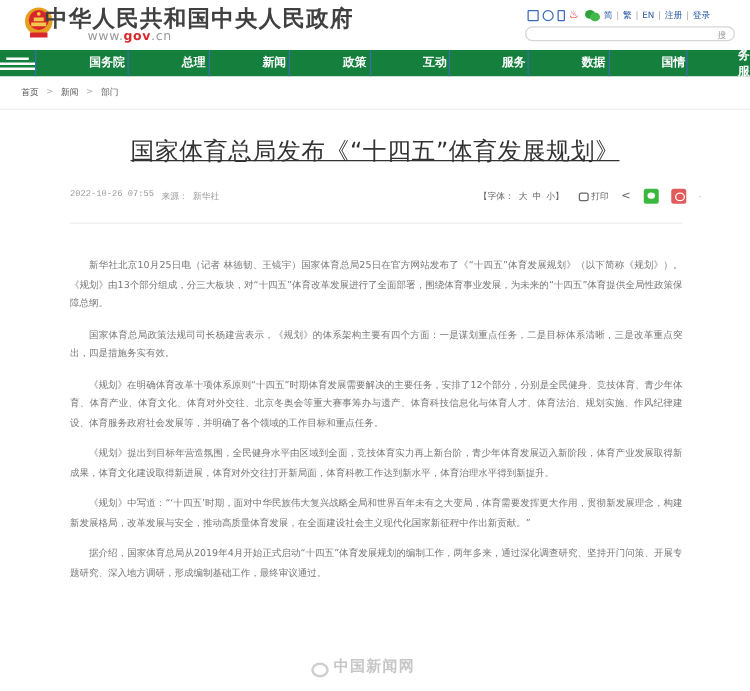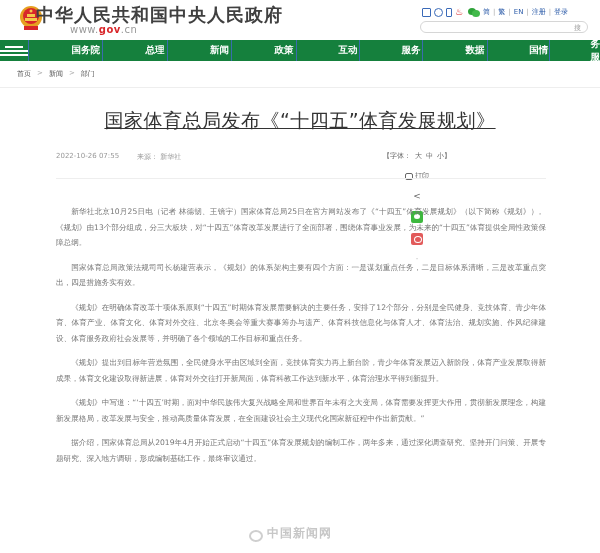--- a/index.html
+++ b/index.html
@@ -35,22 +35,22 @@
 
   
   .breadcrumb { position: absolute; left: 17px; top: 69px; font-size: 7px; color: #555; display: flex; gap: 6px; }
   .breadcrumb .sep { color: #aaa; }
   .bc-line { position: absolute; left: 0; top: 87px; width: 600px; height: 1px; background: #eee; }
 
   
   .article-title { position: absolute; left: 0; top: 108px; width: 600px; text-align: center; font-size: 19px; color: #333; letter-spacing: 0.5px; text-decoration: underline; }
 
   
-  .meta { position: absolute; left: 56px; top: 152px; font-size: 7px; color: #999; display: flex; gap: 18px; }
-  .meta-right { position: absolute; left: 381px; top: 151px; display: flex; align-items: center; gap: 10px; font-size: 7px; color: #666; flex-direction: column; }
+  .meta { position: absolute; left: 56px; top: 152px; font-size: 7px; color: #999; display: flex; gap: 6px; font-family: Liberation Mono, monospace; }
+  .meta-right { position: absolute; left: 381px; top: 151px; display: flex; align-items: center; gap: 10px; font-size: 7px; color: #666; }
   .font-size-ctl span { margin: 0 2px; }
   .print-ctl { display: flex; align-items: center; gap: 2px; }
   .printer-icon { width: 8px; height: 7px; border: 1px solid #666; border-radius: 2px; display: inline-block; }
   .share-icon { color: #666; font-size: 9px; }
   .wechat-share { width: 12px; height: 12px; background: #3db83e; border-radius: 2px; display: inline-block; position: relative; }
   .wechat-share::after { content: ""; position: absolute; left: 3px; top: 3px; width: 6px; height: 5px; background: #fff; border-radius: 50%; }
   .weibo-share { width: 12px; height: 12px; background: #e25a5a; border-radius: 2px; display: inline-block; position: relative; }
   .weibo-share::after { content: ""; position: absolute; left: 3px; top: 3px; width: 6px; height: 5px; border: 1px solid #fff; border-radius: 50%; }
   .more-dot { color: #bbb; font-size: 8px; }
   .meta-line { position: absolute; left: 56px; top: 178px; width: 490px; height: 1px; background: #eee; }

